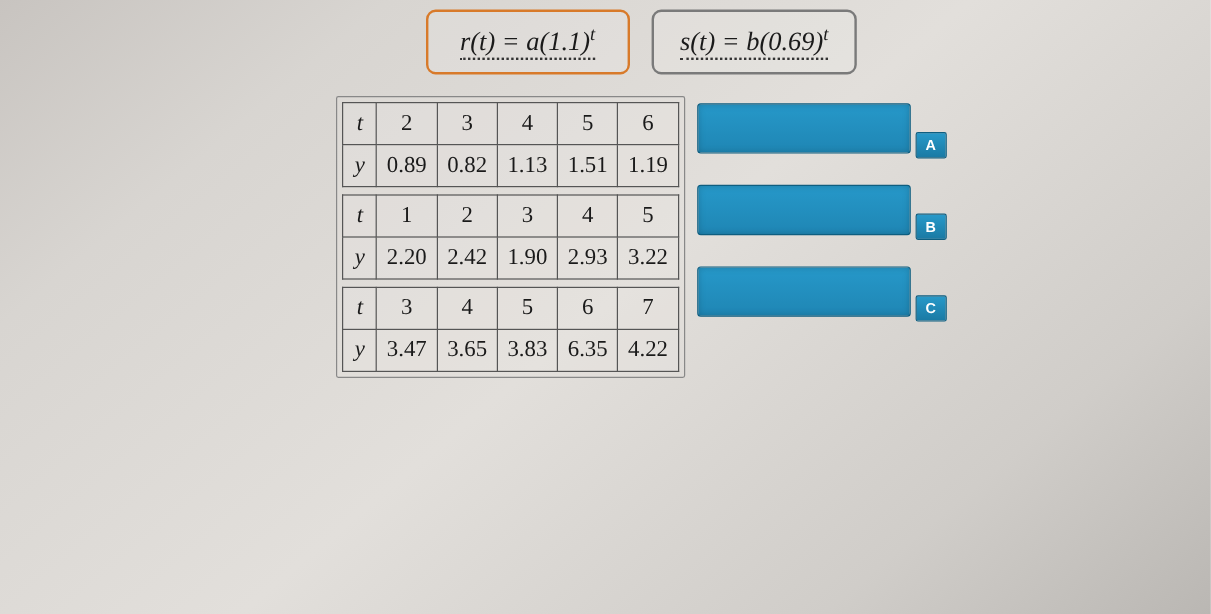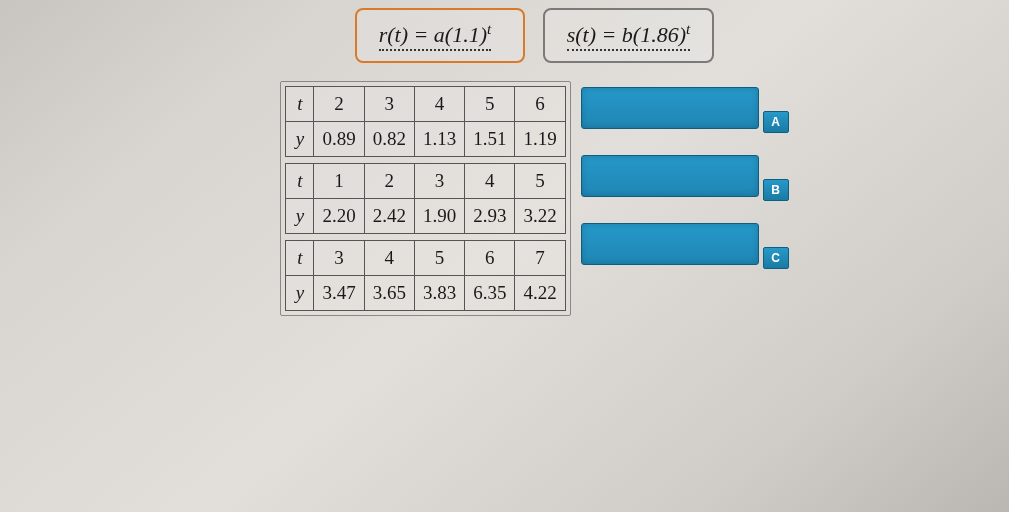--- a/index.html
+++ b/index.html
@@ -35,20 +35,21 @@
     margin-left: 60px;
   }
   .func-box {
     border: 2px solid #d87a2a;
     border-radius: 8px;
     padding: 10px 22px;
     font-family: 'Times New Roman', serif;
     font-style: italic;
     font-size: 22px;
     background: rgba(255,255,255,0.12);
+    text-align: center;
     position: relative;
     min-width: 170px;
   }
   .func-box.gray { border-color: #7a7a7a; }
   .func-box .fn {
     border-bottom: 2px dotted #333;
     padding-bottom: 1px;
     display: inline-block;
   }
   .func-box sup { font-size: 0.7em; font-style: italic; }
@@ -127,21 +128,21 @@
 
 <div class="page">
 
   <div class="content-row">
 
     <div class="functions-row">
       <div class="func-box">
         <span class="fn"><span>r(t) = a(1.1)</span><sup>t</sup></span>
       </div>
       <div class="func-box gray">
-        <span class="fn"><span>s(t) = b(1.86)</span><sup>t</sup></span>
+        <span class="fn"><span>s(t) = b(0.69)</span><sup>t</sup></span>
       </div>
     </div>
 
     <div class="tables-area">
       <div class="tables-col">
 
         <table class="vt">
           <tbody>
               <tr>
             <td class="hd">t</td>

